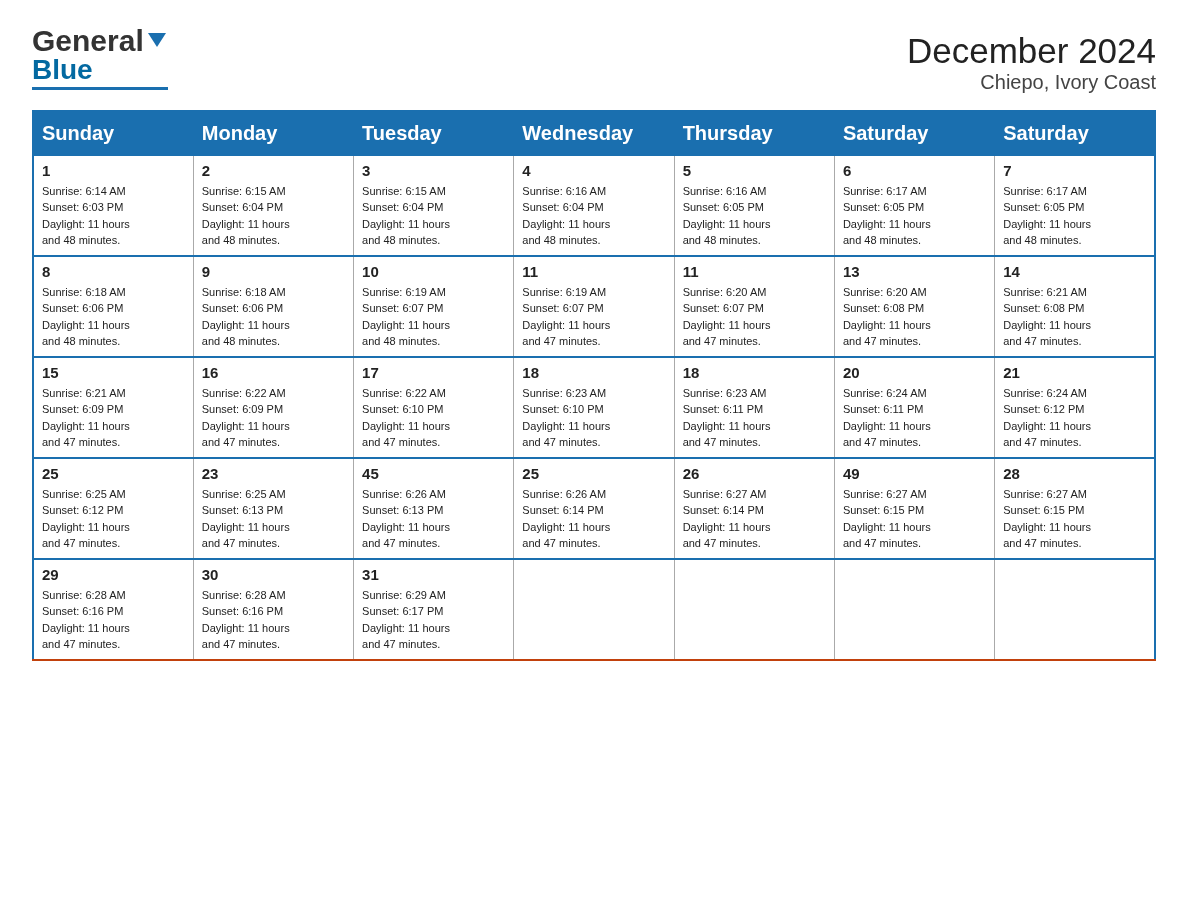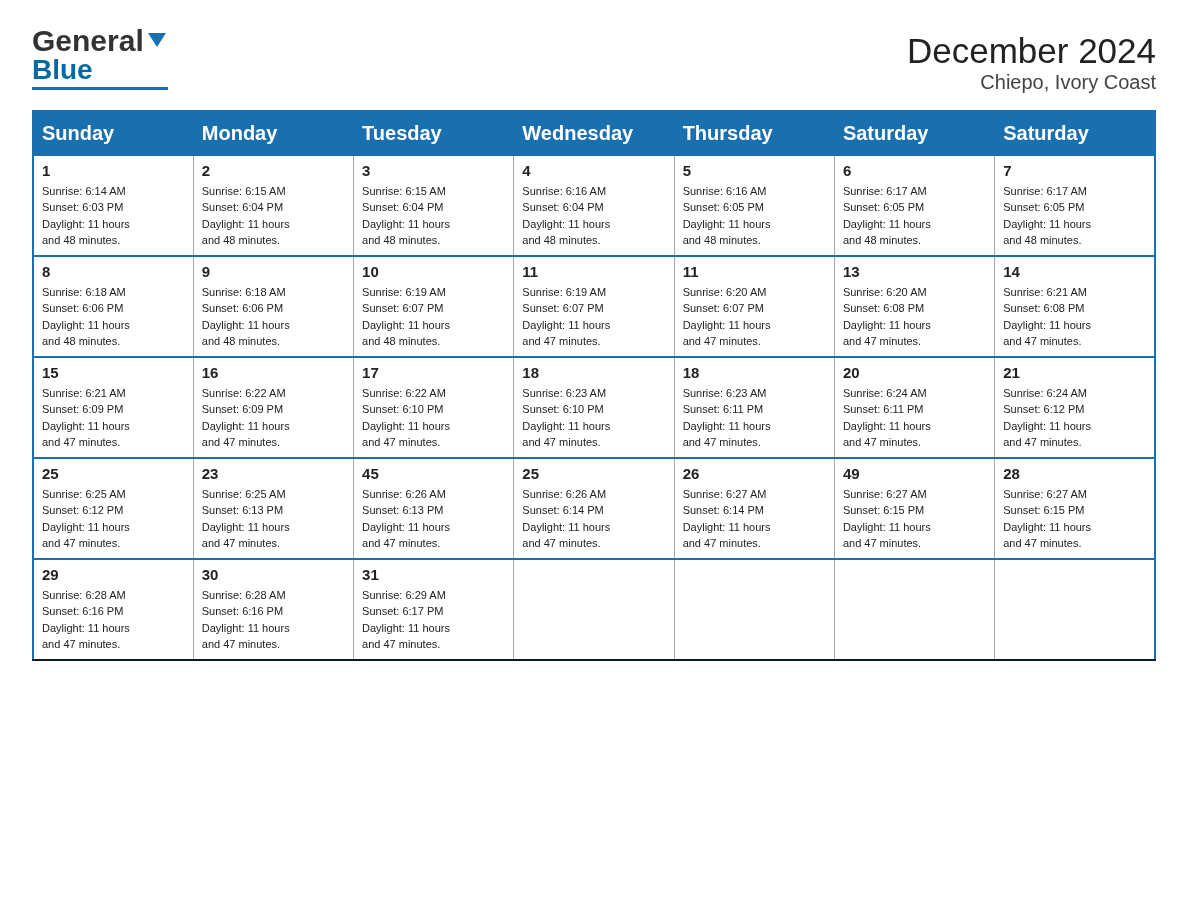--- a/index.html
+++ b/index.html
@@ -43,21 +43,21 @@
       border-bottom: 2px solid #1a6faf;
       vertical-align: top;
       padding: 6px 8px;
       width: calc(100% / 7);
       min-height: 100px;
       font-size: 13px;
       color: #222;
       background: #fff;
     }
     .calendar-table tr:last-child td {
-      border-bottom: 2px solid #0f172a;
+      border-bottom: 2px solid #c2410c;
       margin-top: 12px;
     }
     .day-number {
       font-size: 15px;
       font-weight: bold;
       display: block;
       margin-bottom: 4px;
     }
     .day-info {
       font-size: 11px;

